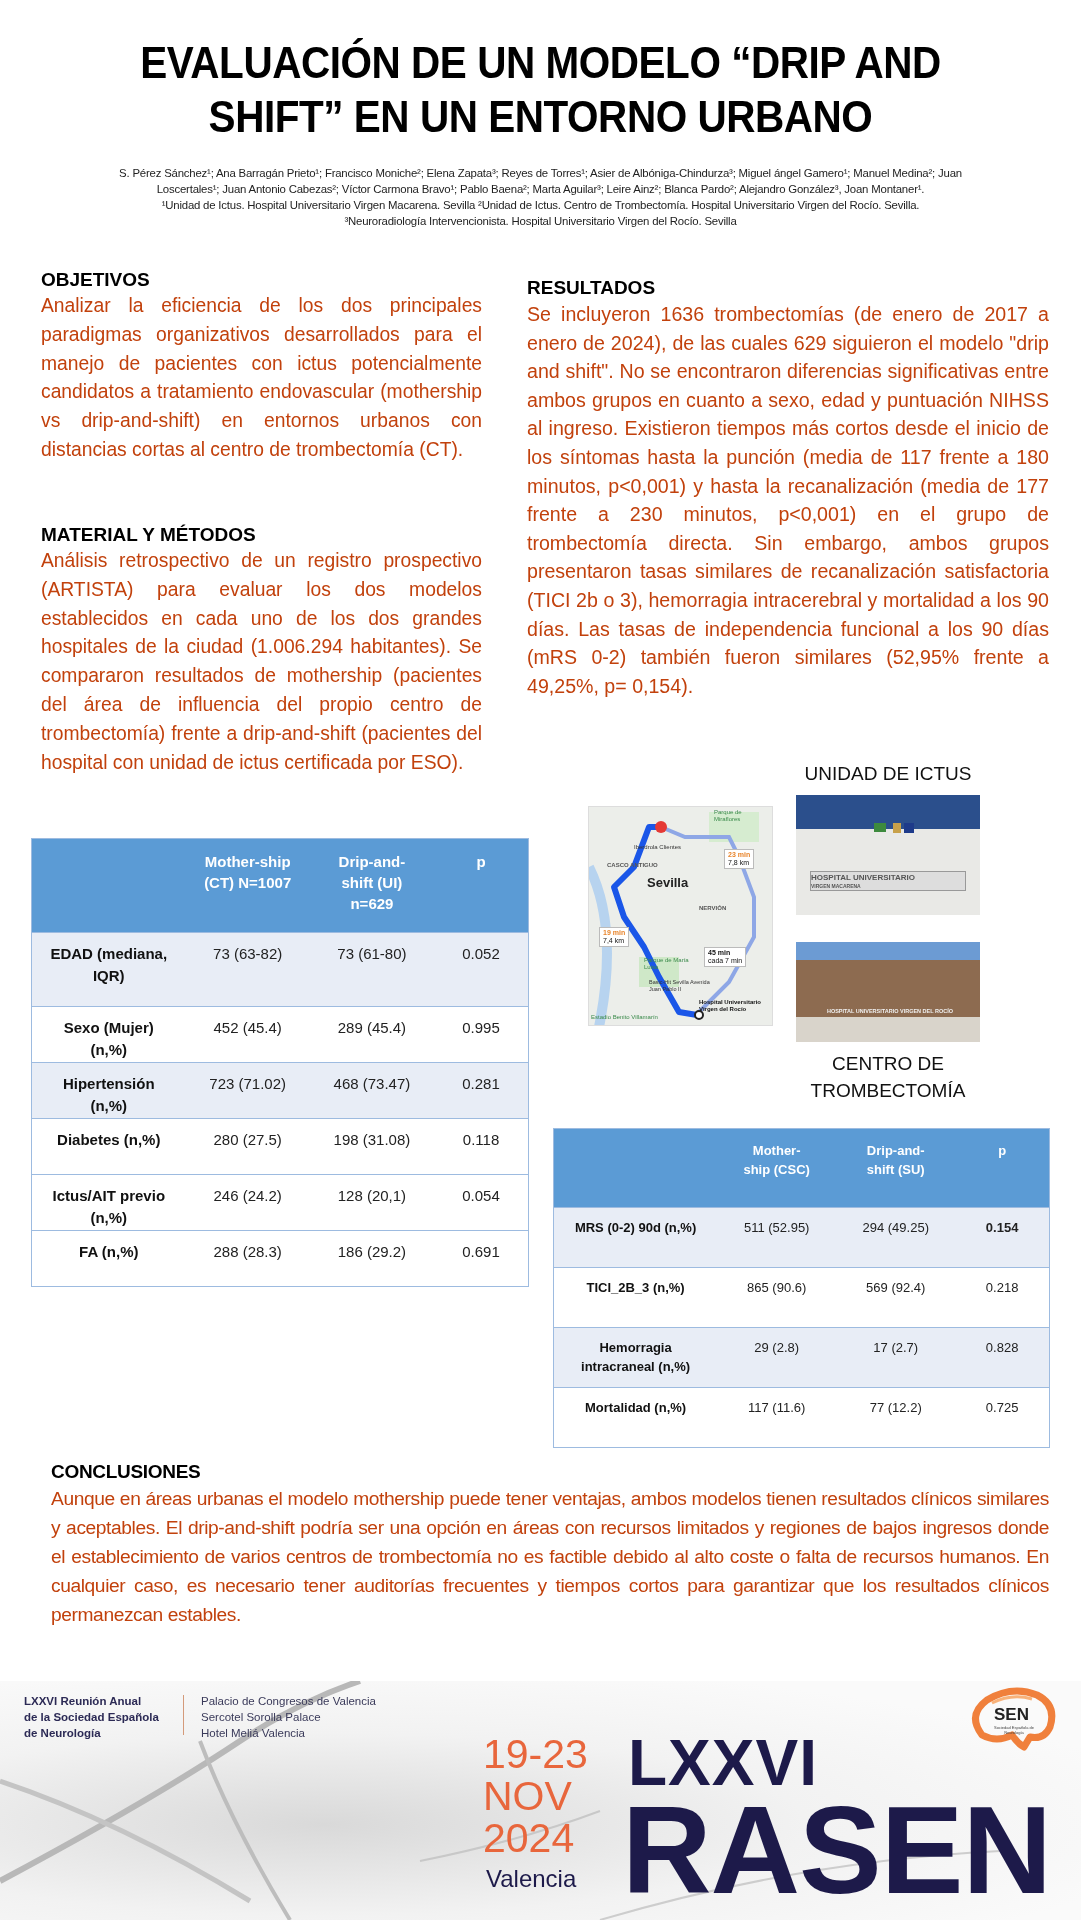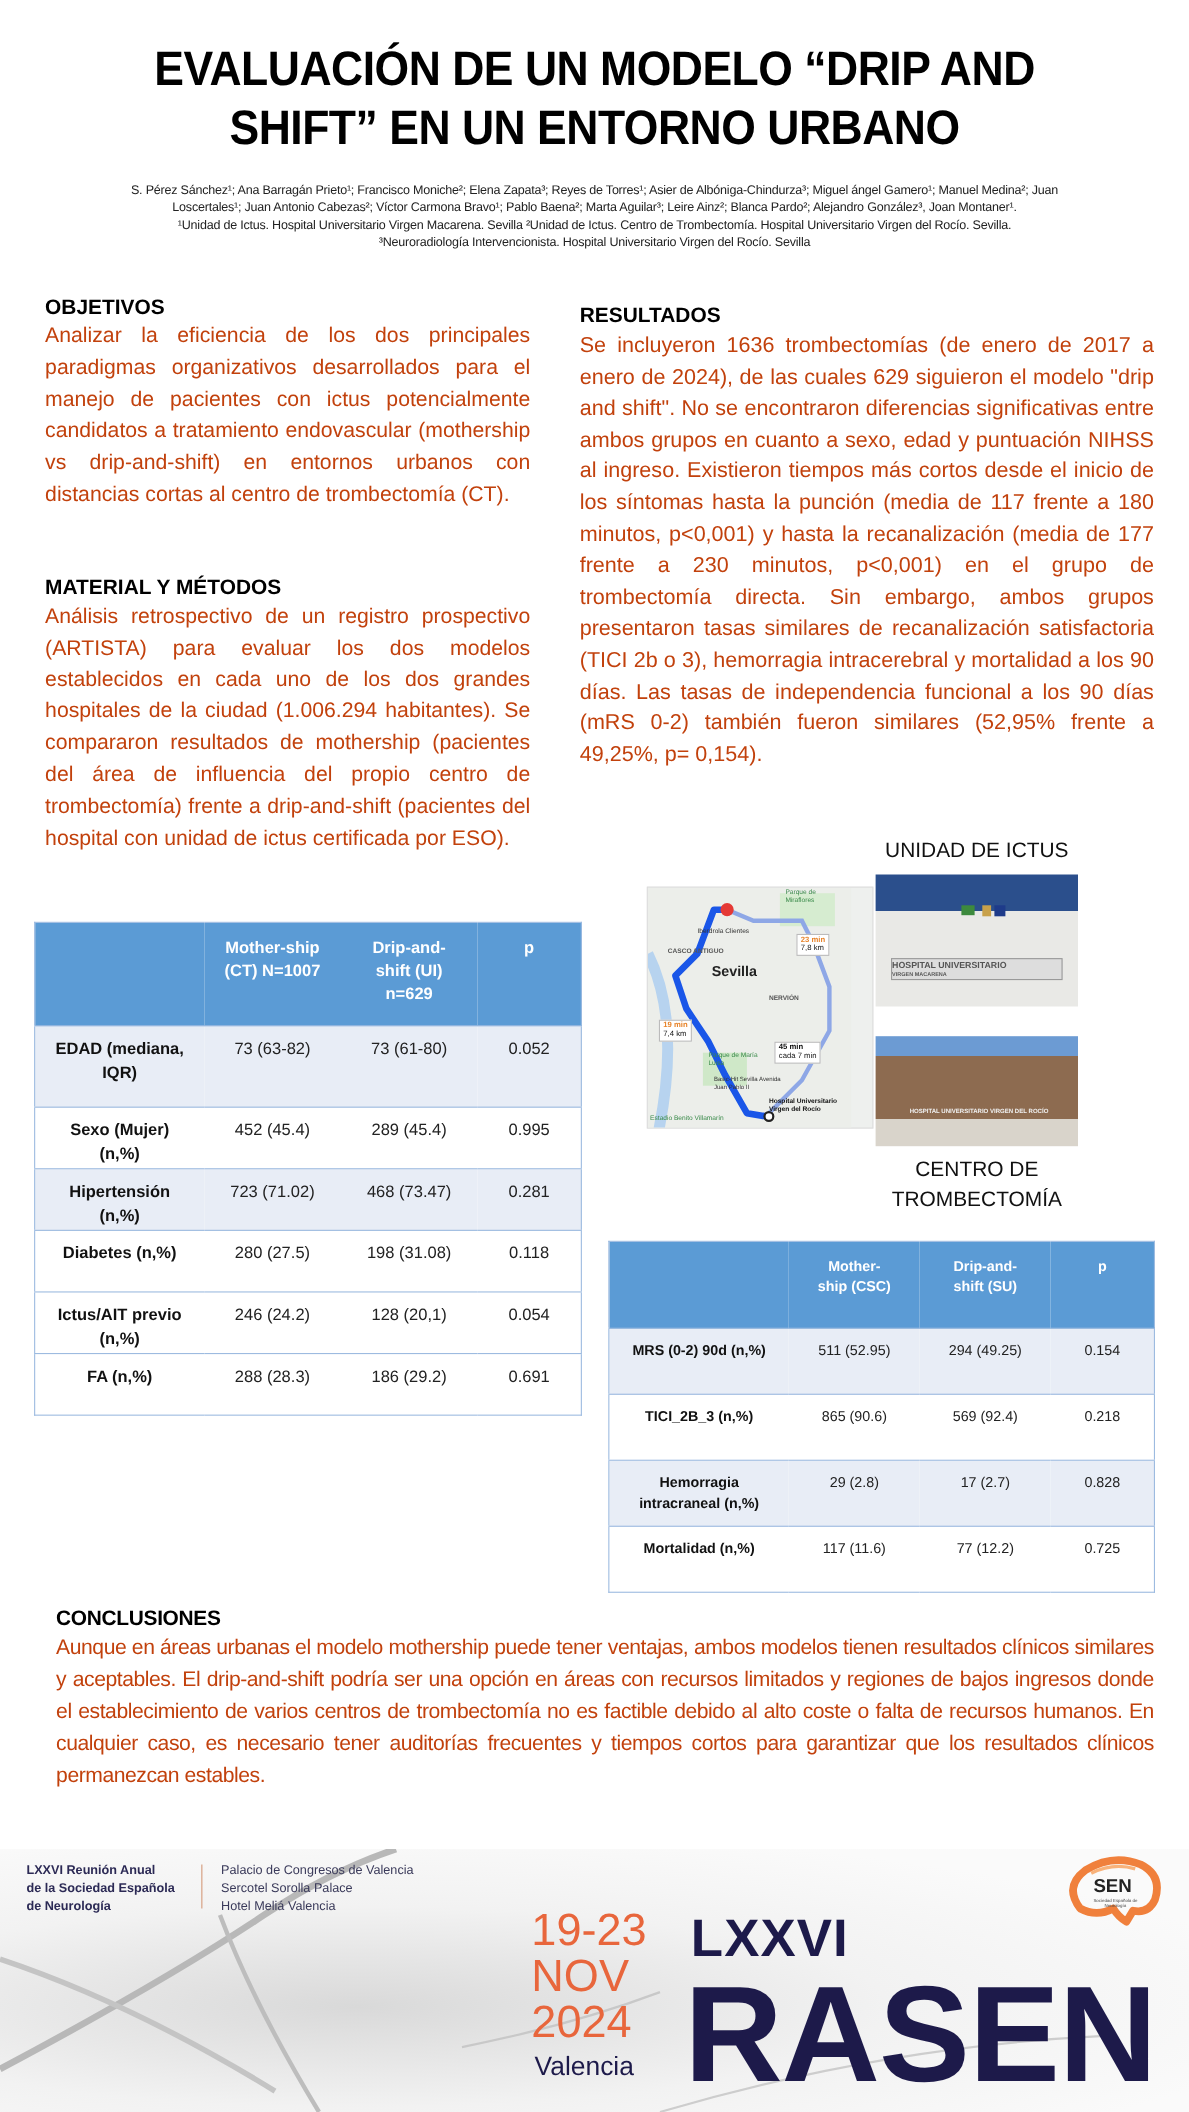--- a/index.html
+++ b/index.html
@@ -28,37 +28,37 @@
     border-top: 1.5px solid #9dbbe0; }
   table td.lbl { font-weight: bold; color: #111; }
   table tr.shade td { background: #e8edf6; }
   .t1 { left: 31px; top: 838px; width: 498px; border: 1.5px solid #9dbbe0; }
   .t1 th { height: 94px; font-size: 15px; }
   .t2 { left: 553px; top: 1128px; width: 497px; border: 1.5px solid #9dbbe0; font-size: 13px; }
   .t2 th { height: 79px; font-size: 13px; line-height: 19px; }
   .t2 td { line-height: 19px; padding-top: 10px; }
 
   .caption { position: absolute; font-size: 19px; text-align: center; color: #111; line-height: 27px; }
-  .map { position: absolute; left: 588px; top: 806px; width: 206px; height: 220px; background: #eef0ee; overflow: hidden; border: 1px solid #ddd; }
+  .map { position: absolute; left: 588px; top: 806px; width: 185px; height: 220px; background: #eef0ee; overflow: hidden; border: 1px solid #ddd; }
   .photo { position: absolute; overflow: hidden; }
   .photo1 { left: 796px; top: 795px; width: 184px; height: 120px; background: linear-gradient(#2b4f8c 0 28%, #e9e9e6 28% 100%); }
   .photo2 { left: 796px; top: 942px; width: 184px; height: 100px; background: linear-gradient(#6c9bd3 0 18%, #8d6b50 18% 75%, #d9d4cb 75% 100%); }
 
   .conc { left: 51px; top: 1460px; width: 998px; }
   .conc h2 { font-family: "Liberation Sans", sans-serif; font-size: 19px; font-weight: bold; letter-spacing: -0.3px; }
   .conc p { font-size: 19.2px; line-height: 29px; letter-spacing: -0.4px; }
 
   .footer { position: absolute; left: 0; top: 1681px; width: 1081px; height: 239px;
     background: radial-gradient(ellipse at 30% 60%, #d9d9d9 0%, #f2f2f2 45%, #fafafa 80%); overflow: hidden; }
   .f-org { position: absolute; left: 24px; top: 12px; font-size: 11.5px; line-height: 16px; font-weight: bold; color: #2c2a55; }
   .f-sep { position: absolute; left: 183px; top: 14px; width: 1px; height: 40px; background: #d49a7a; }
   .f-venue { position: absolute; left: 201px; top: 12px; font-size: 11.5px; line-height: 16px; color: #3a3a5a; }
   .f-date { position: absolute; left: 483px; top: 52px; font-size: 41px; line-height: 42px; color: #e8663c; font-weight: normal; }
   .f-city { position: absolute; left: 486px; top: 184px; font-size: 24px; color: #1d1a4a; }
-  .f-lxxvi { position: absolute; left: 628px; top: 50px; font-size: 48px; font-weight: bold; color: #1d1a4a; line-height: 64px; letter-spacing: 1px; }
+  .f-lxxvi { position: absolute; left: 628px; top: 50px; font-size: 64px; font-weight: bold; color: #1d1a4a; line-height: 64px; letter-spacing: 1px; }
   .f-rasen { position: absolute; left: 622px; top: 104px; font-size: 124px; font-weight: bold; color: #1d1a4a; line-height: 130px; letter-spacing: -1px; }
   .sen-logo { position: absolute; left: 962px; top: 4px; width: 100px; height: 72px; }
 </style>
 </head>
 <body>
 
 <div class="title">EVALUACIÓN DE UN MODELO “DRIP AND SHIFT” EN UN ENTORNO URBANO</div>
 
 <div class="authors">
   <div>S. Pérez Sánchez¹; Ana Barragán Prieto¹; Francisco Moniche²; Elena Zapata³; Reyes de Torres¹; Asier de Albóniga-Chindurza³; Miguel ángel Gamero¹; Manuel Medina²; Juan</div>
@@ -193,21 +193,21 @@
       <th style="width:24%;padding-left:24px;padding-right:24px">Mother-ship (CSC)</th>
       <th style="width:24%;padding-left:20px;padding-right:20px">Drip-and-shift (SU)</th>
       <th style="width:19%">p</th>
     </tr>
   </thead>
   <tbody id="t2-body">
       <tr class="shade" style="height: 60px;">
         <td class="lbl" style="padding-left: 12px; padding-right: 12px;">MRS (0-2) 90d (n,%)</td>
         <td style="padding-left: 20px; padding-right: 20px;">511 (52.95)</td>
         <td style="padding-left: 20px; padding-right: 20px;">294 (49.25)</td>
-        <td style="padding-left: 20px; padding-right: 20px;">0.154</td>
+        <td style="padding-left: 20px; padding-right: 20px; font-weight: bold;">0.154</td>
       </tr>
       <tr style="height: 60px;">
         <td class="lbl" style="padding-left: 12px; padding-right: 12px;">TICI_2B_3 (n,%)</td>
         <td style="padding-left: 20px; padding-right: 20px;">865 (90.6)</td>
         <td style="padding-left: 20px; padding-right: 20px;">569 (92.4)</td>
         <td style="padding-left: 20px; padding-right: 20px;">0.218</td>
       </tr>
       <tr class="shade" style="height: 60px;">
         <td class="lbl" style="padding-left: 12px; padding-right: 12px;">Hemorragia intracraneal (n,%)</td>
         <td style="padding-left: 20px; padding-right: 20px;">29 (2.8)</td>

